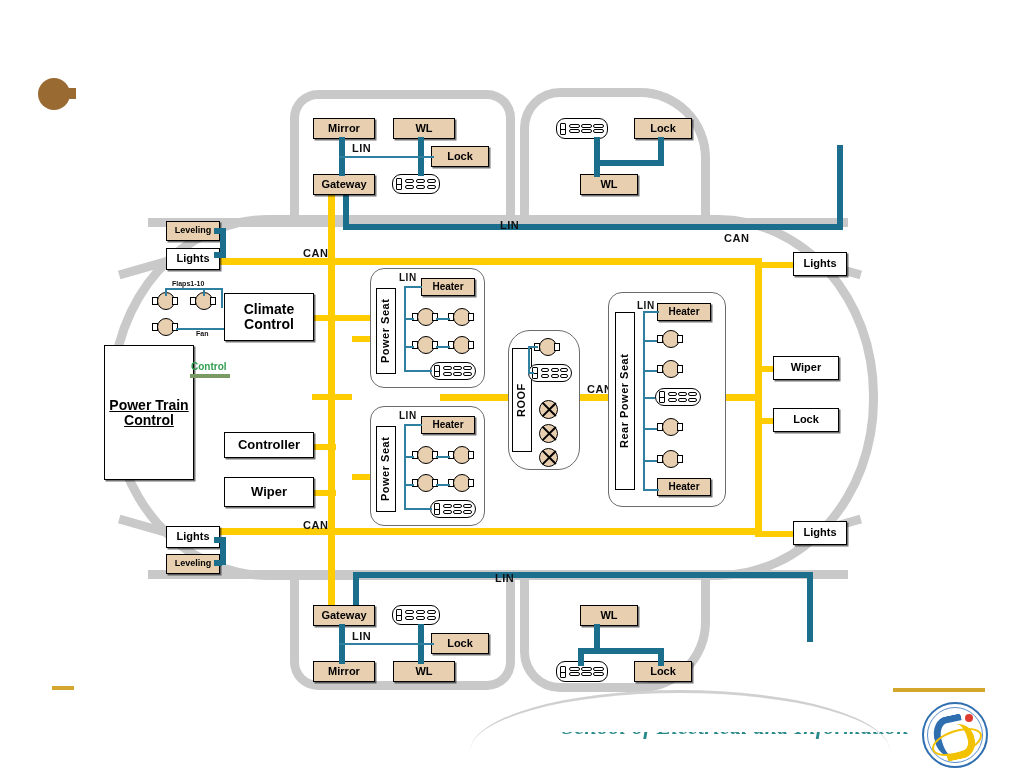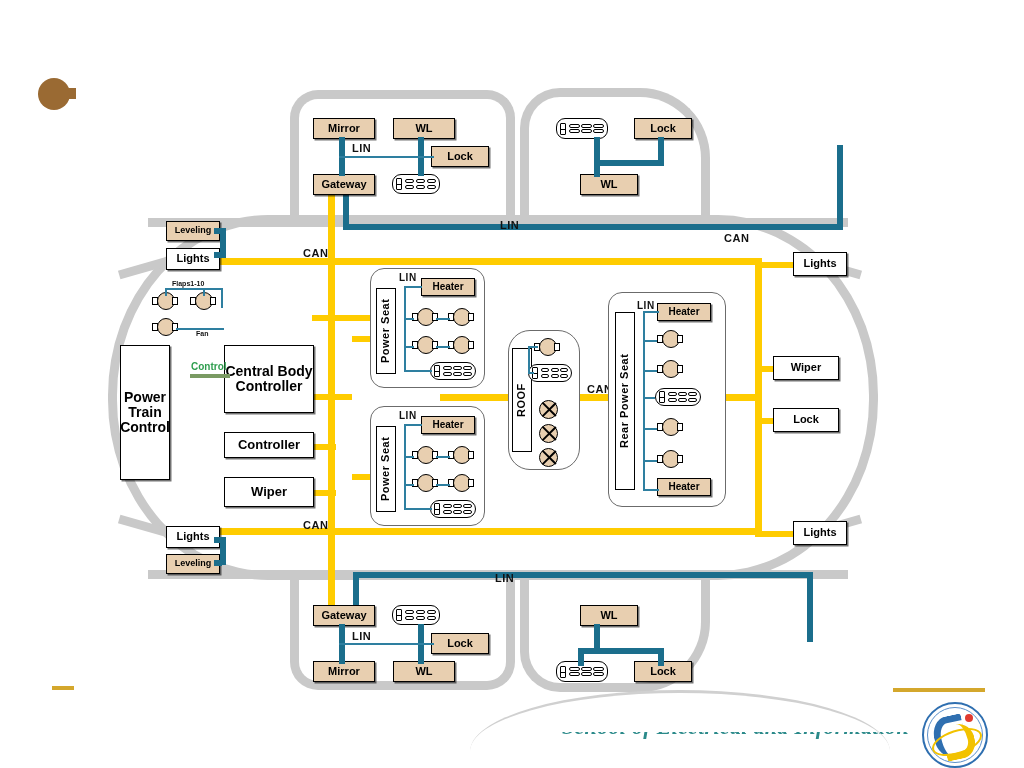--- a/index.html
+++ b/index.html
@@ -272,22 +272,22 @@
   <div class="lin" style="left:214px;top:228px;width:6px;height:6px;"></div>
   <div class="lin" style="left:220px;top:228px;width:6px;height:30px;"></div>
   <div class="lin" style="left:214px;top:252px;width:10px;height:6px;"></div>
 
   <div class="node white" style="left:166px;top:526px;width:54px;height:22px;">Lights</div>
   <div class="node" style="left:166px;top:554px;width:54px;height:20px;font-size:9px;">Leveling</div>
   <div class="lin" style="left:214px;top:537px;width:10px;height:6px;"></div>
   <div class="lin" style="left:220px;top:537px;width:6px;height:28px;"></div>
   <div class="lin" style="left:214px;top:560px;width:8px;height:6px;"></div>
 
-  <div class="node ecu" style="left:120px;top:345px;width:50px;height:135px;">Power Train Control</div>
-  <div class="node ecu" style="left:224px;top:345px;width:90px;height:68px;">Central Body Controller</div>
+  <div class="node ecu" style="left:104px;top:345px;width:90px;height:135px;text-decoration:underline;">Power Train Control</div>
+  <div class="node ecu" style="left:224px;top:293px;width:90px;height:48px;">Climate Control</div>
   <div class="node ecu" style="left:224px;top:432px;width:90px;height:26px;font-size:13px;">Controller</div>
   <div class="node ecu" style="left:224px;top:477px;width:90px;height:30px;font-size:13px;">Wiper</div>
 
   <div class="flex" style="left:190px;top:374px;width:40px;height:4px;"></div>
   <div class="flexlabel" style="left:191px;top:361px;">Control</div>
 
   <div class="motor" style="left:152px;top:292px;">
     <span class="mtabL"></span>
       <span class="mcircle"></span>
       <span class="mtabR"></span>

